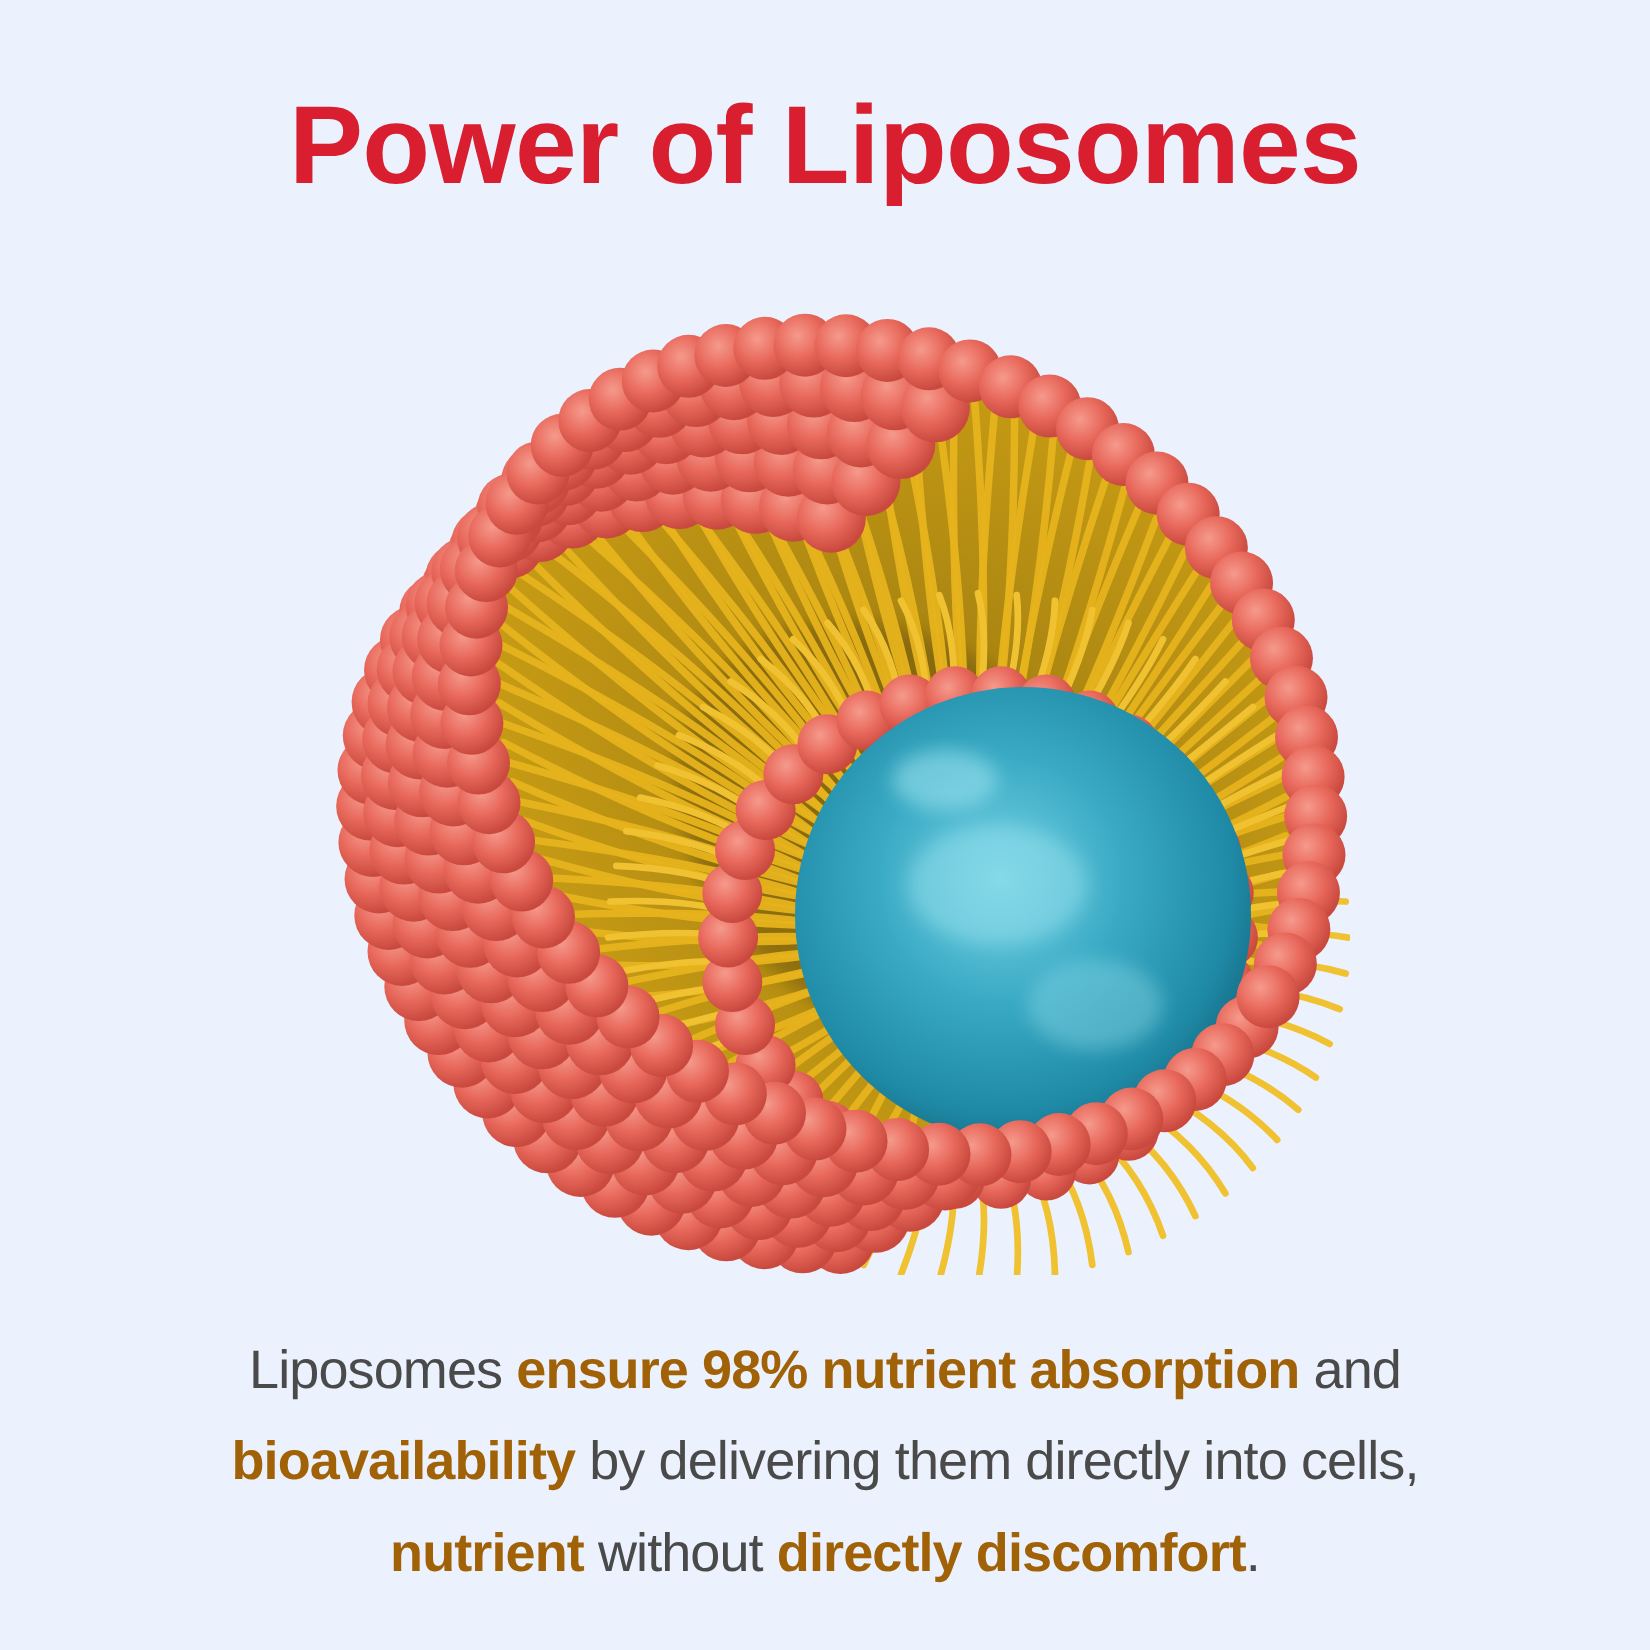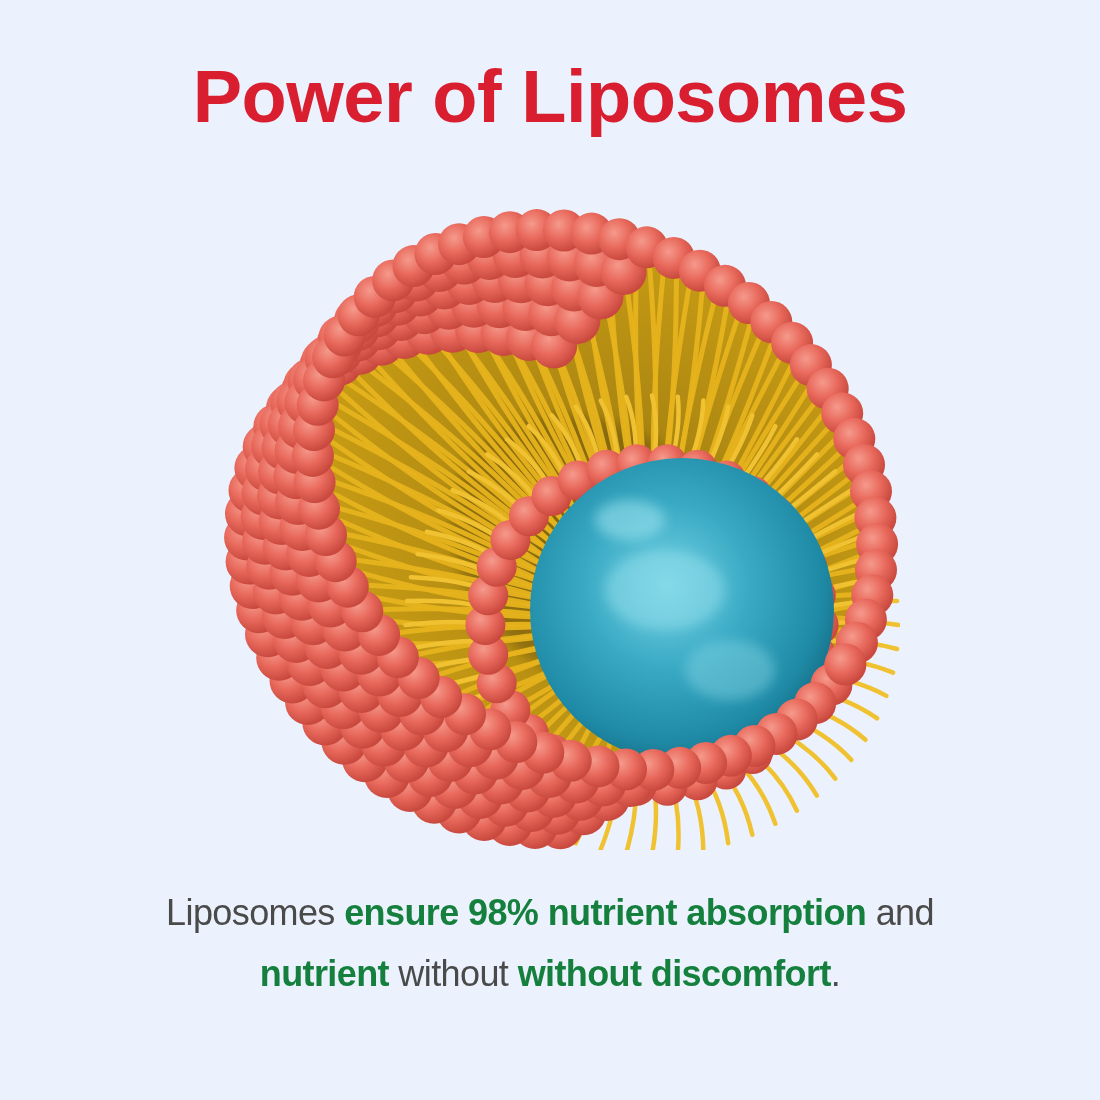--- a/index.html
+++ b/index.html
@@ -45,21 +45,21 @@
       text-align: center;
       font-family: "Liberation Sans", sans-serif;
       font-size: 36px;
       line-height: 61px;
       color: #4a4a4a;
       margin: 0;
       letter-spacing: -0.6px;
     }
     .caption b {
       font-weight: bold;
-      color: #15803d;
+      color: #a16207;
     }
   </style>
 </head>
 <body>
 
 <div class="page">
 
   <h1 class="title">Power of Liposomes</h1>
 
   <div class="illustration">
@@ -526,17 +526,20 @@
           <circle cx="645.4" cy="494.5" r="21" fill="url(#headGrad)"></circle>
         </g>
     </svg>
   </div>
 
   <div class="caption">
     <div>
       <span>Liposomes </span><b>ensure 98% nutrient absorption</b><span> and</span>
     </div>
     <div>
-      <b>nutrient</b><span> without </span><b>without discomfort</b><span>.</span>
+      <b>bioavailability</b><span> by delivering them directly into cells,</span>
+    </div>
+    <div>
+      <b>nutrient</b><span> without </span><b>directly discomfort</b><span>.</span>
     </div>
   </div>
 
 </div>
 
 </body></html>

